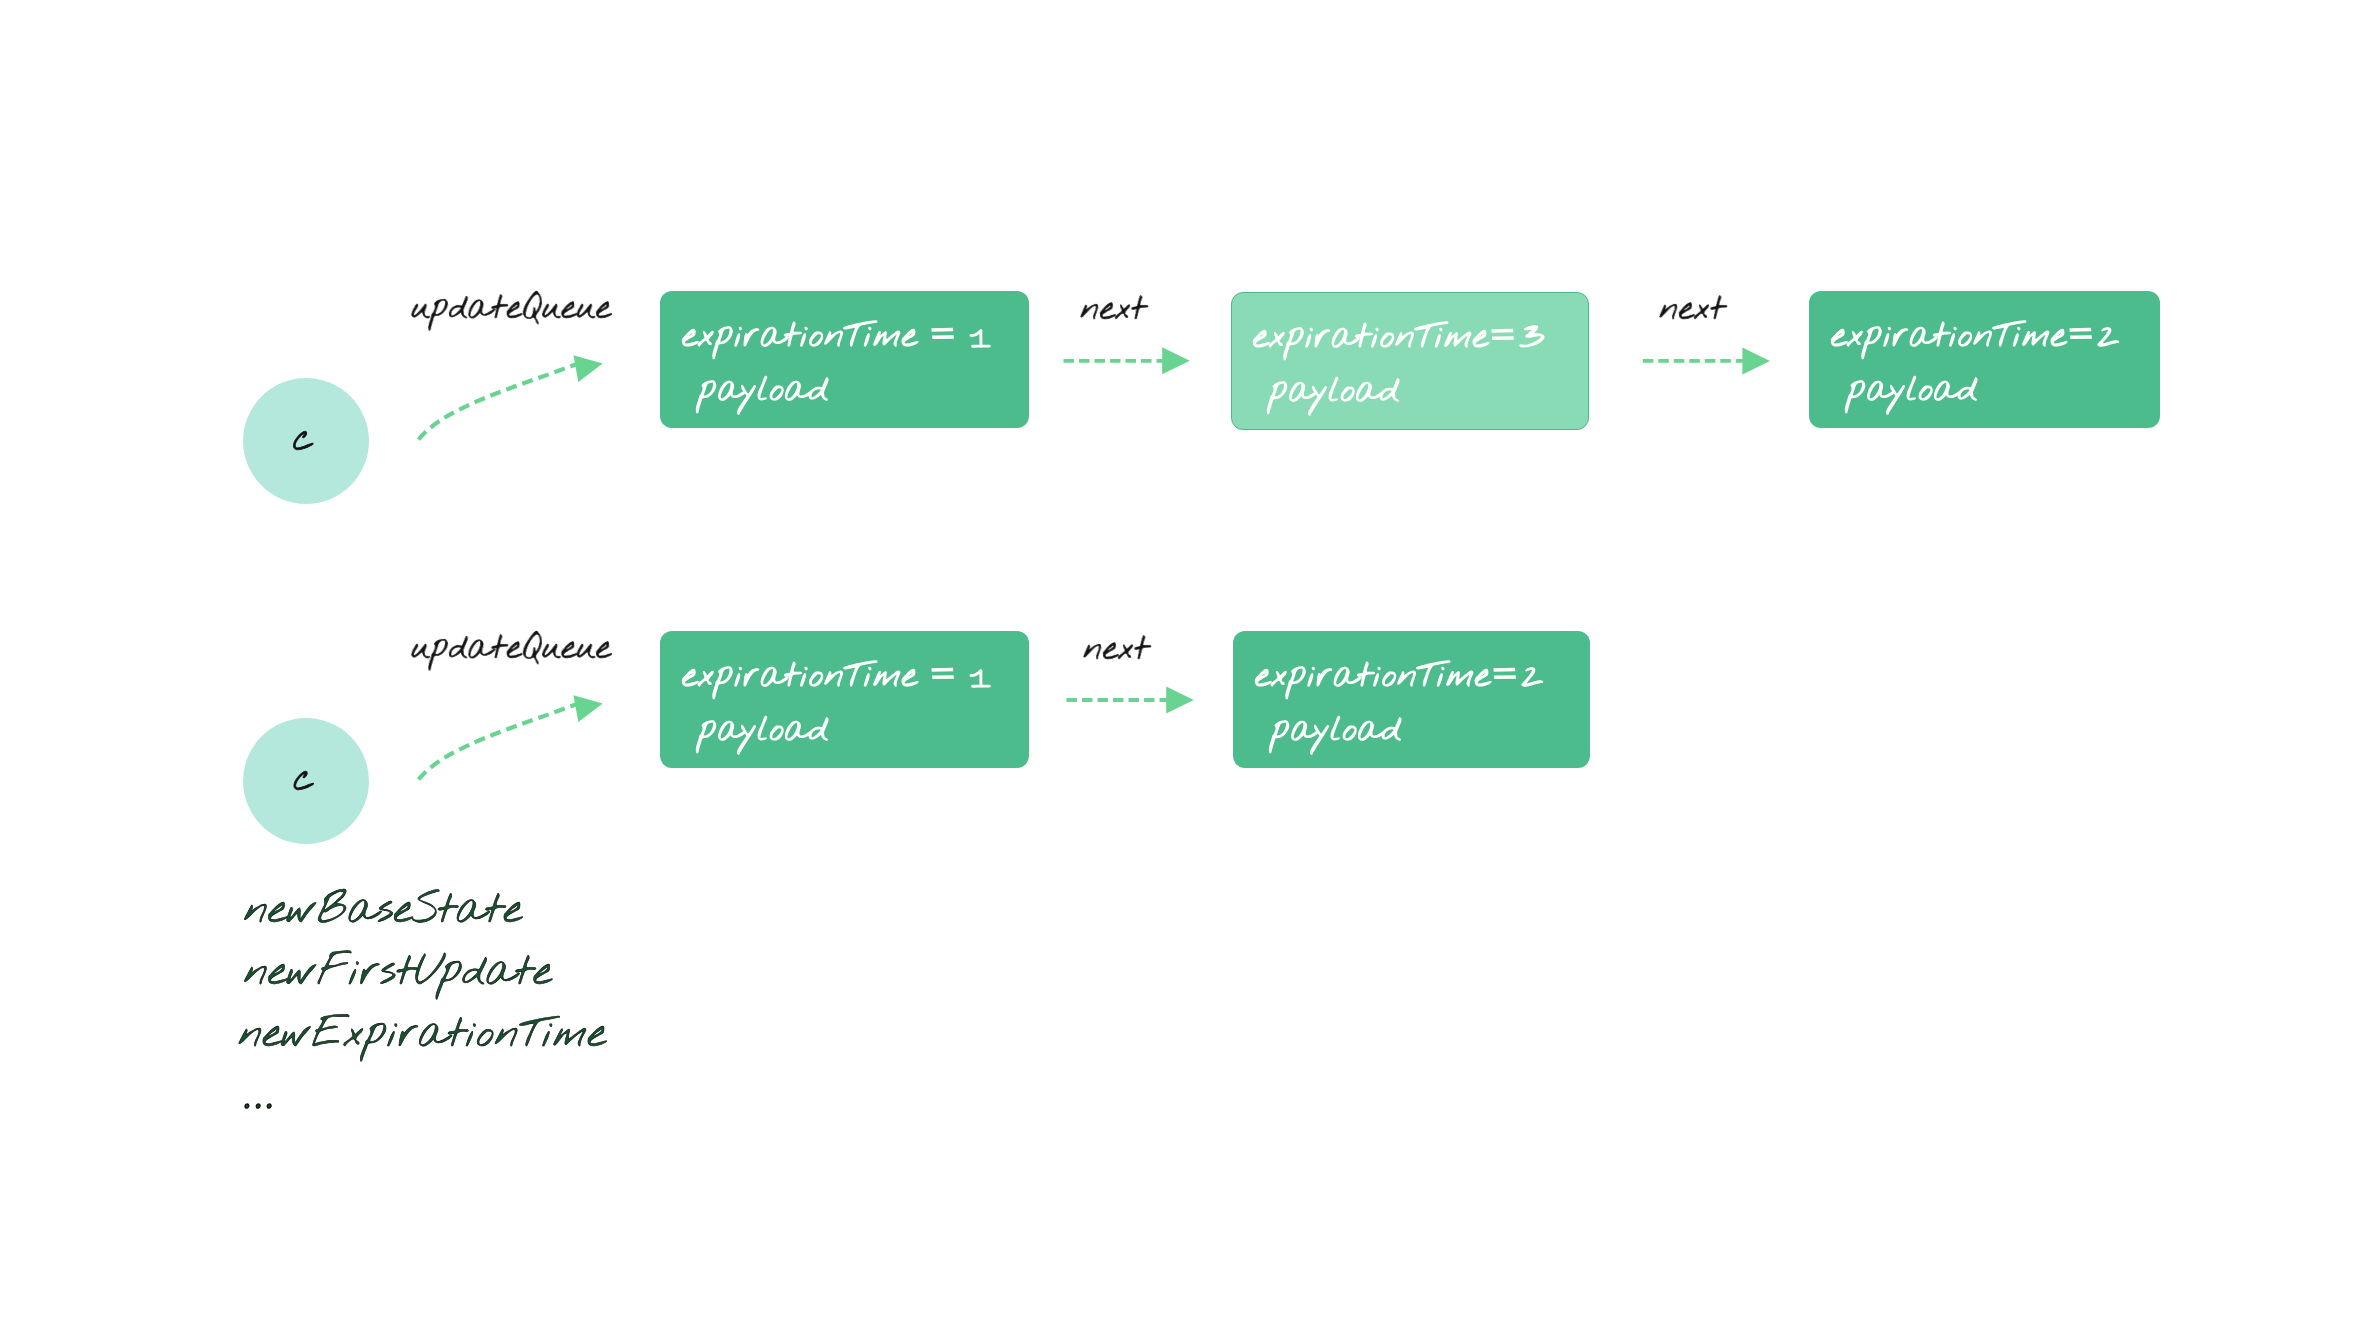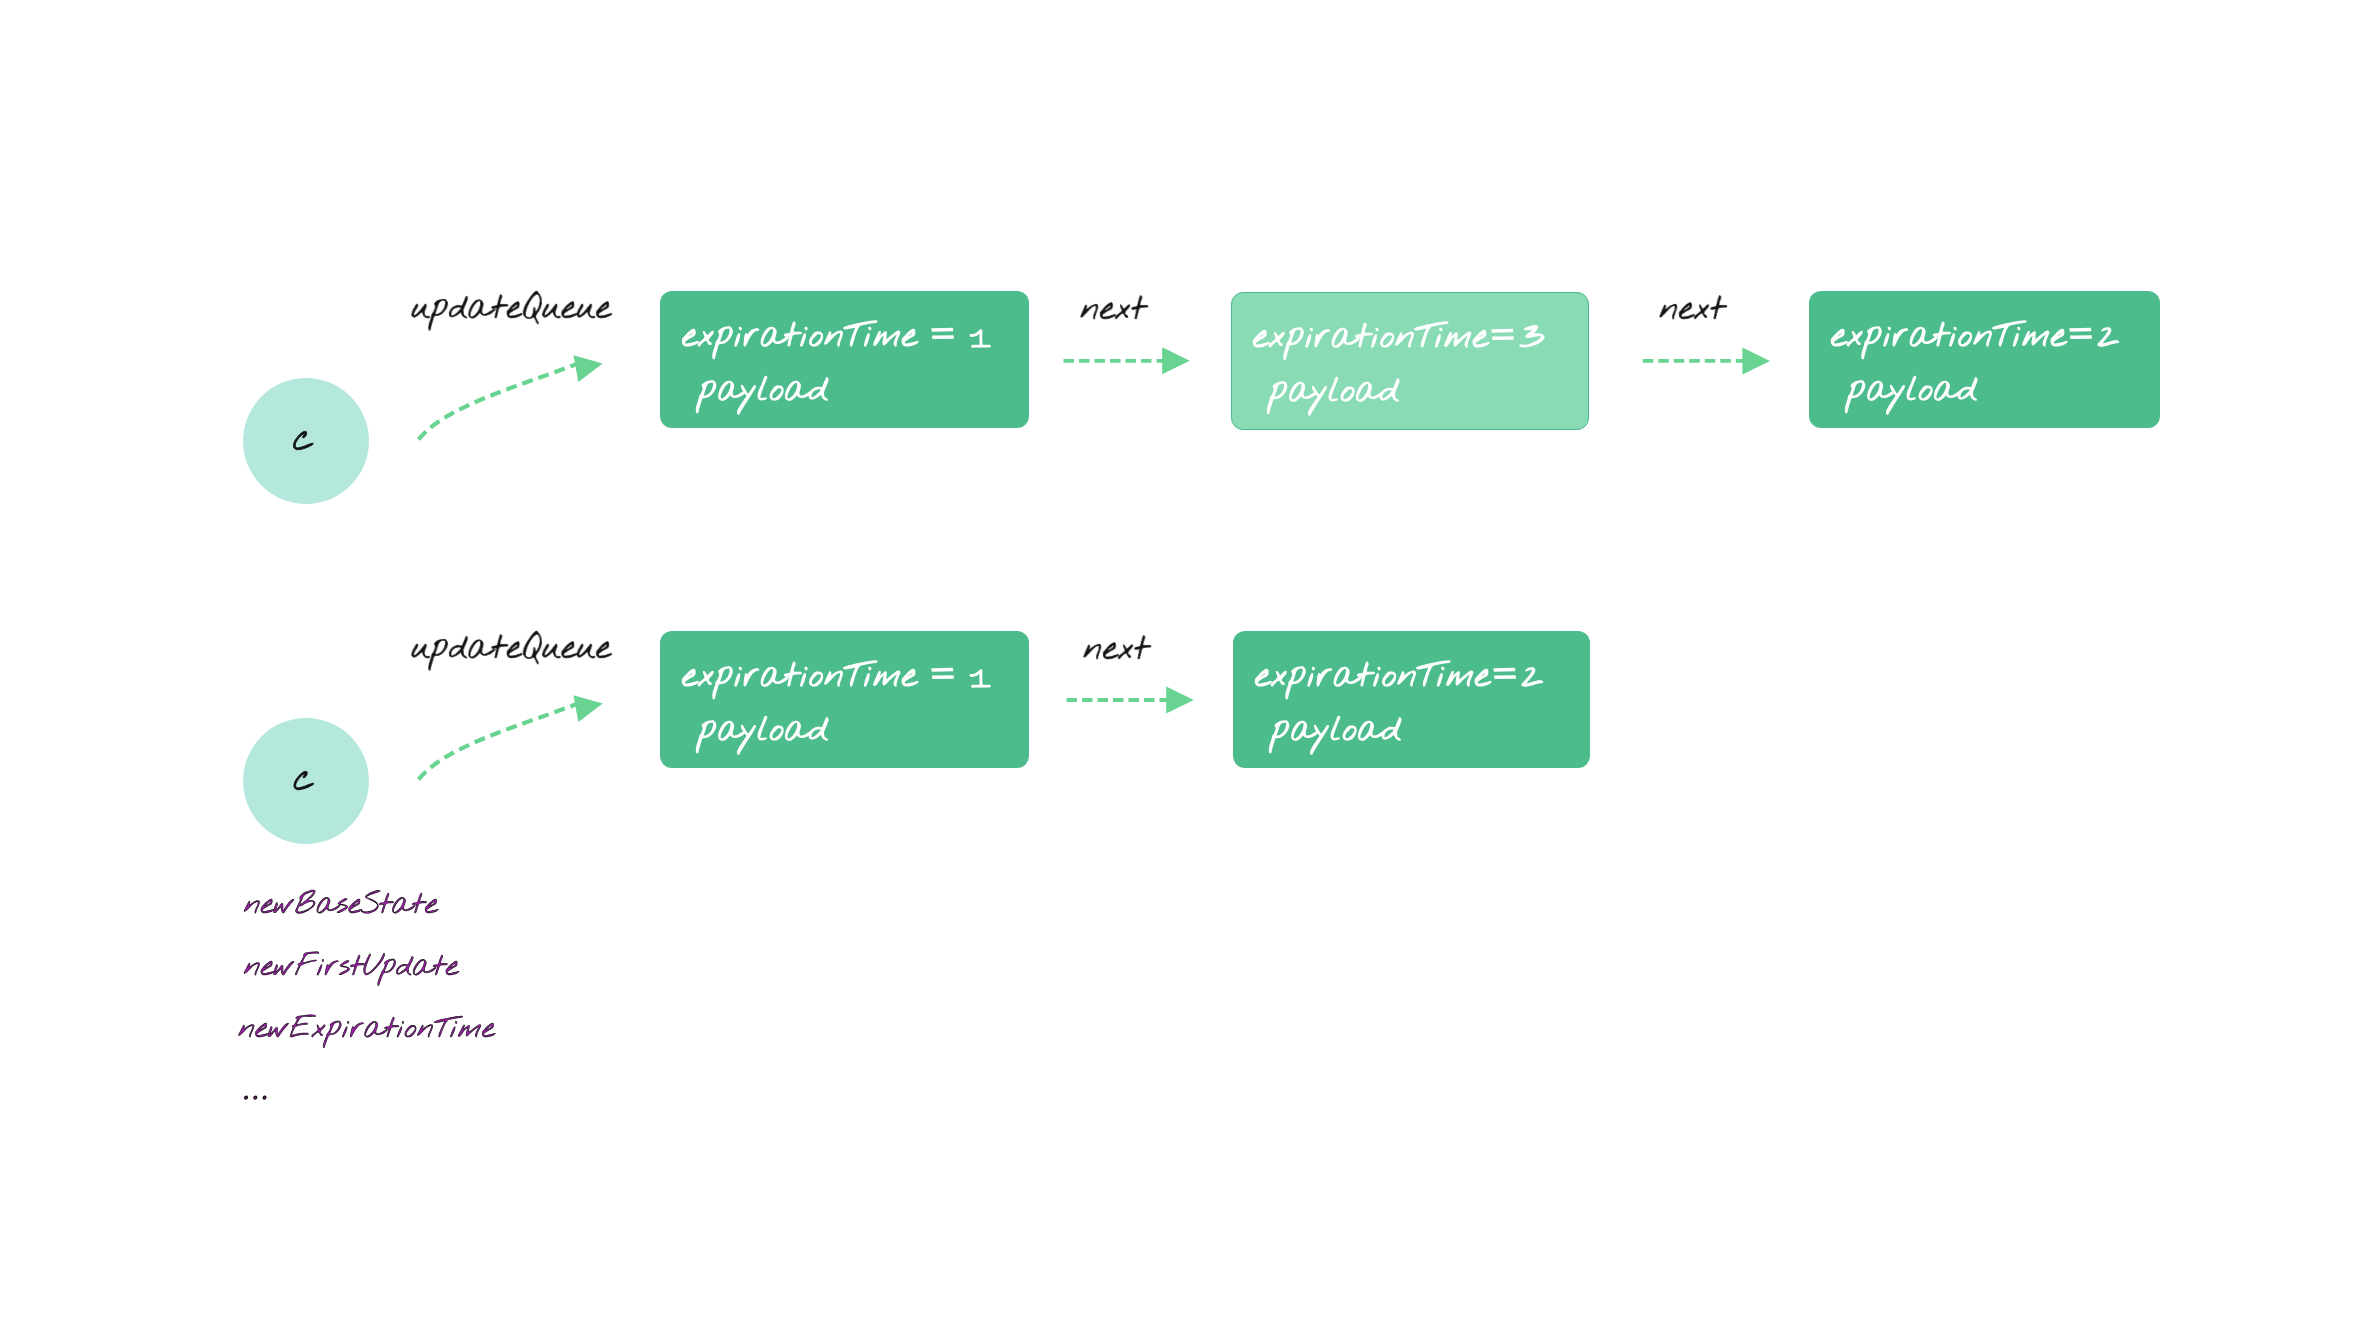--- a/index.html
+++ b/index.html
@@ -29,22 +29,22 @@
   .card .dg.d2{transform:scaleX(1.15);margin-right:7px;}
   .card .dg.d3{transform:scaleX(1.45);margin-right:4px;}
   .card .dg.one{display:inline-block;width:19px;height:18px;position:relative;
                 transform:none;margin:0 6px -1px 1px;vertical-align:baseline;}
   .card .dg.one svg{position:absolute;left:0;bottom:-1px;width:19px;height:18px;overflow:visible;}
 
   .edgelabel{position:absolute;white-space:pre;line-height:1;font-size:35px;
              color:#111111;-webkit-text-stroke:0.65px #111111;
              will-change:opacity;opacity:0.999;
              display:inline-block;transform:skewX(5deg);transform-origin:left bottom;}
-  .legend-item{position:absolute;white-space:pre;line-height:1;font-size:30px;
-               color:#a21caf;-webkit-text-stroke:0.65px #111111;
+  .legend-item{position:absolute;white-space:pre;line-height:1;font-size:43px;
+               color:#14532d;-webkit-text-stroke:0.65px #111111;
                will-change:opacity;opacity:0.999;}
   .legend-item.ellipsis{letter-spacing:5px;-webkit-text-stroke:1.4px #111111;}
 
   svg.arrows{position:absolute;left:0;top:0;width:2366px;height:1344px;overflow:visible;
              pointer-events:none;}
 </style>
 </head>
 <body>
 
 <div id="stage">

